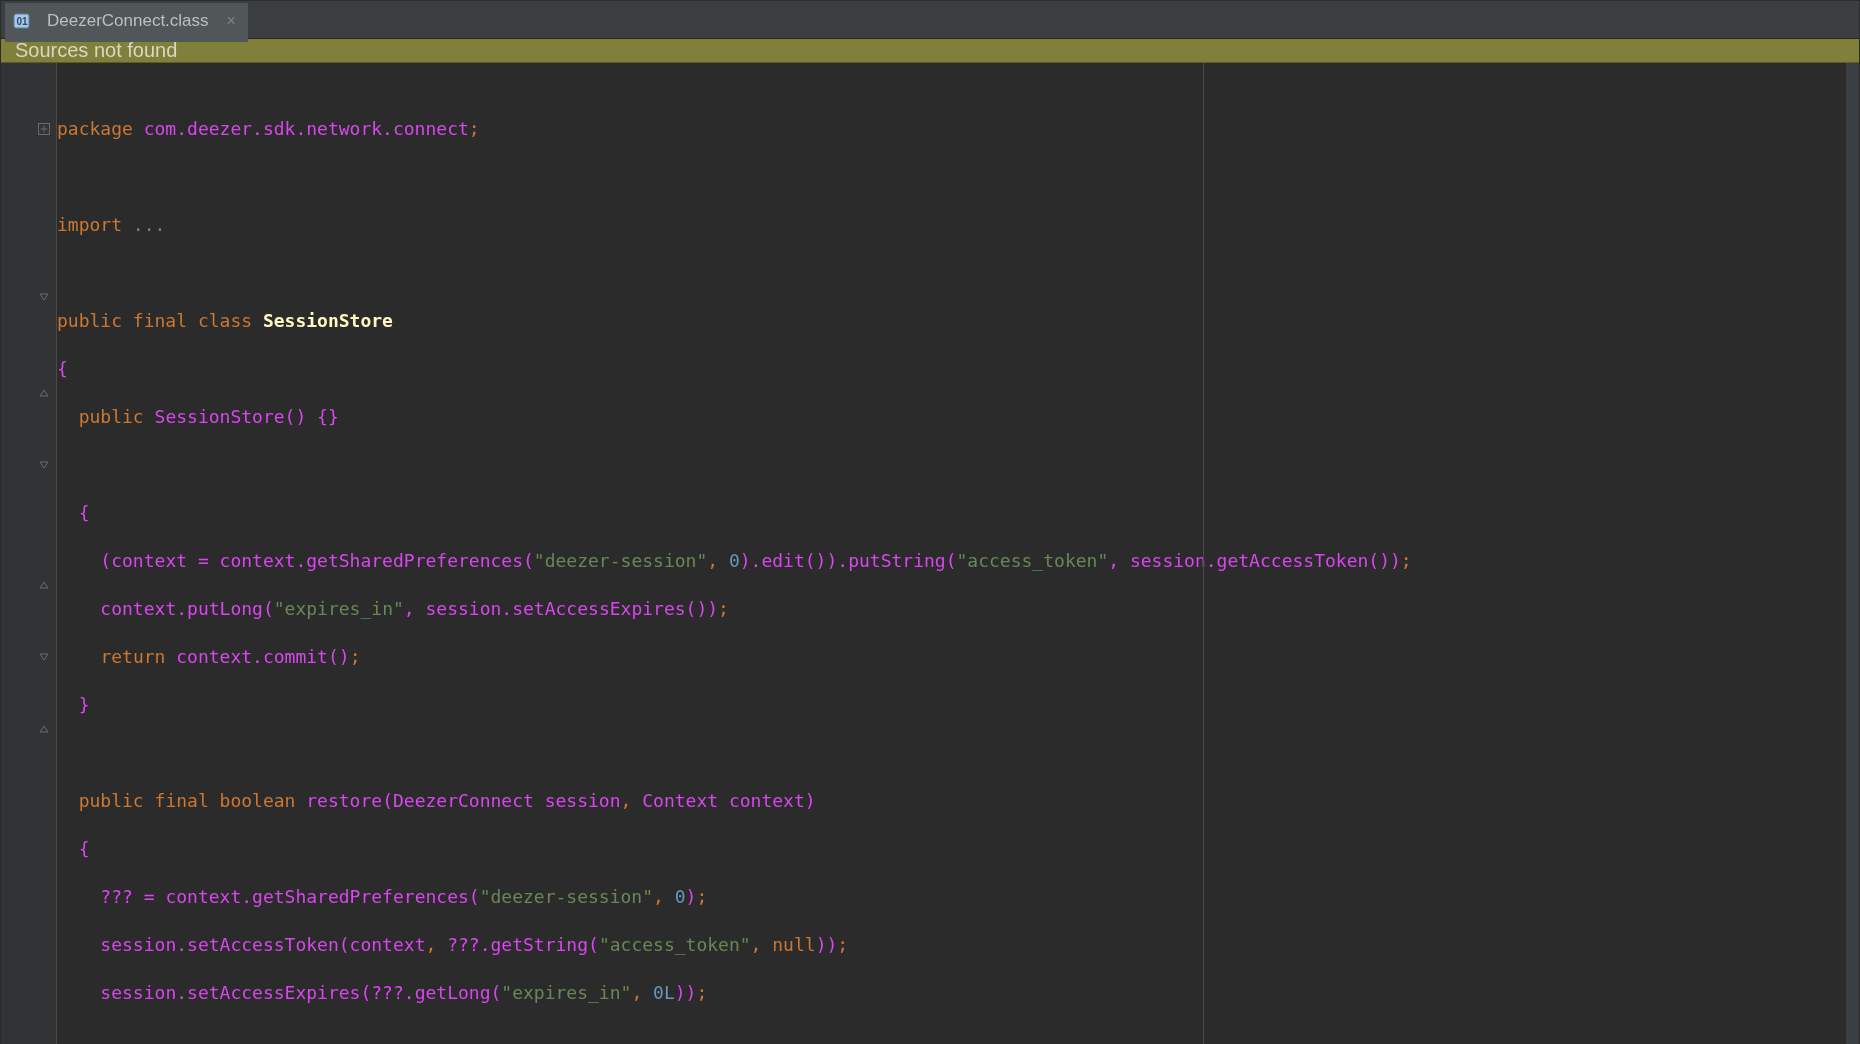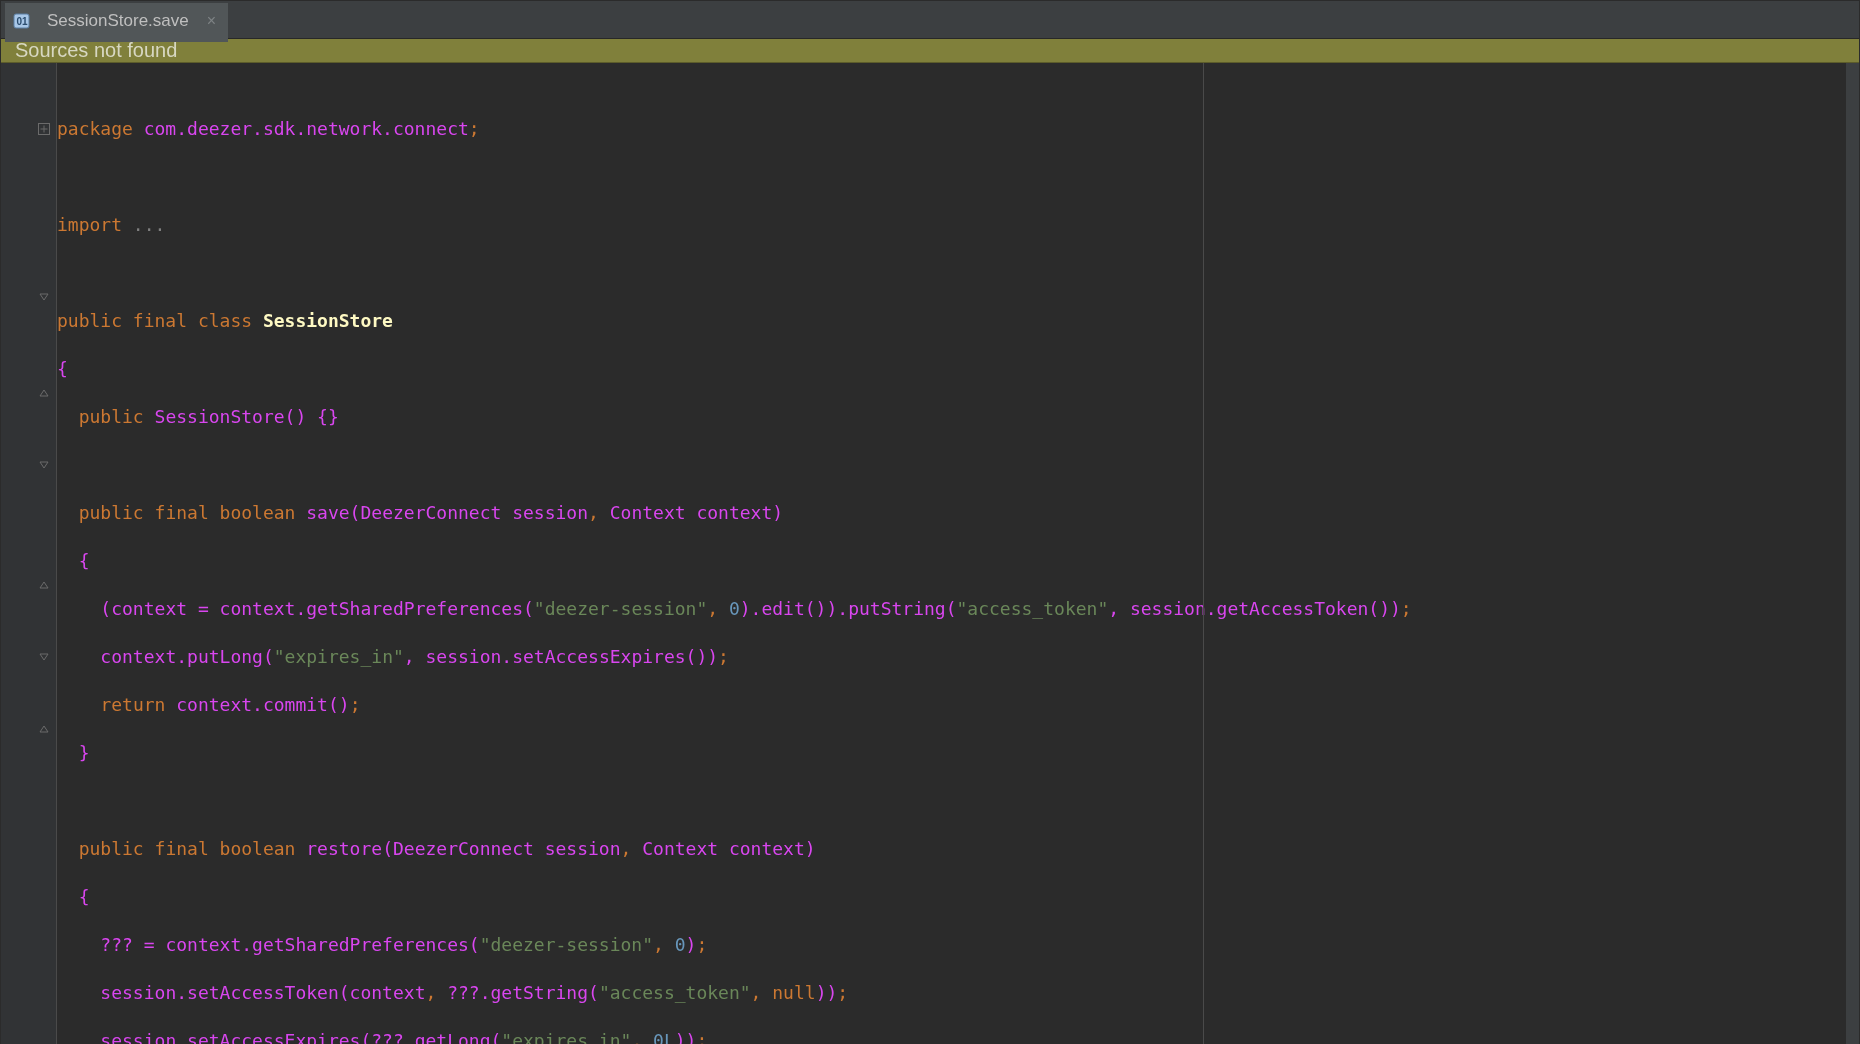--- a/index.html
+++ b/index.html
@@ -124,21 +124,21 @@
 <div class="frame">
 
   <div class="tabbar">
     <div class="tab">
       <span class="fileicon">
         <svg width="18" height="18" viewBox="0 0 18 18">
           <rect x="1" y="2" width="15" height="14" rx="2" fill="#a8c7e8" stroke="#5b7ea3"></rect>
           <text x="9" y="13" text-anchor="middle" font-size="10" font-family="Arial" fill="#2b4d6f" font-weight="bold">01</text>
         </svg>
       </span>
-      <span>SessionStore.save</span>
+      <span>DeezerConnect.class</span>
       <span class="close">×</span>
     </div>
   </div>
 
   <div class="banner">
     <span>Sources not found</span>
   </div>
 
   <div class="editor-wrap">
 
@@ -222,21 +222,20 @@
     <div class="code">
       <div class="right-margin"></div>
 <div class="cline"><span class="kw">package</span><span class="def"> com.deezer.sdk.network.connect</span><span class="kw">;</span></div>
 <div class="cline"></div>
 <div class="cline"><span class="kw">import</span><span class="dim"> ...</span></div>
 <div class="cline"></div>
 <div class="cline"><span class="kw">public final class</span><span class="cls"> SessionStore</span></div>
 <div class="cline"><span class="def">{</span></div>
 <div class="cline">  <span class="kw">public</span><span class="def"> SessionStore() {}</span></div>
 <div class="cline"></div>
-<div class="cline">  <span class="kw">public final boolean</span><span class="def"> save(DeezerConnect session</span><span class="kw">,</span><span class="def"> Context context)</span></div>
 <div class="cline">  <span class="def">{</span></div>
 <div class="cline">  <span class="def">  (context = context.getSharedPreferences(</span><span class="str">"deezer-session"</span><span class="kw">, </span><span class="num">0</span><span class="def">).edit()).putString(</span><span class="str">"access_token"</span><span class="def">, session.getAccessToken())</span><span class="kw">;</span></div>
 <div class="cline">  <span class="def">  context.putLong(</span><span class="str">"expires_in"</span><span class="def">, session.setAccessExpires())</span><span class="kw">;</span></div>
 <div class="cline">  <span class="def">  </span><span class="kw">return</span><span class="def"> context.commit()</span><span class="kw">;</span></div>
 <div class="cline">  <span class="def">}</span></div>
 <div class="cline"></div>
 <div class="cline">  <span class="kw">public final boolean</span><span class="def"> restore(DeezerConnect session</span><span class="kw">,</span><span class="def"> Context context)</span></div>
 <div class="cline">  <span class="def">{</span></div>
 <div class="cline">  <span class="def">  ??? = context.getSharedPreferences(</span><span class="str">"deezer-session"</span><span class="kw">, </span><span class="num">0</span><span class="def">)</span><span class="kw">;</span></div>
 <div class="cline">  <span class="def">  session.setAccessToken(context</span><span class="kw">,</span><span class="def"> ???.getString(</span><span class="str">"access_token"</span><span class="kw">, </span><span class="kw">null</span><span class="def">))</span><span class="kw">;</span></div>

